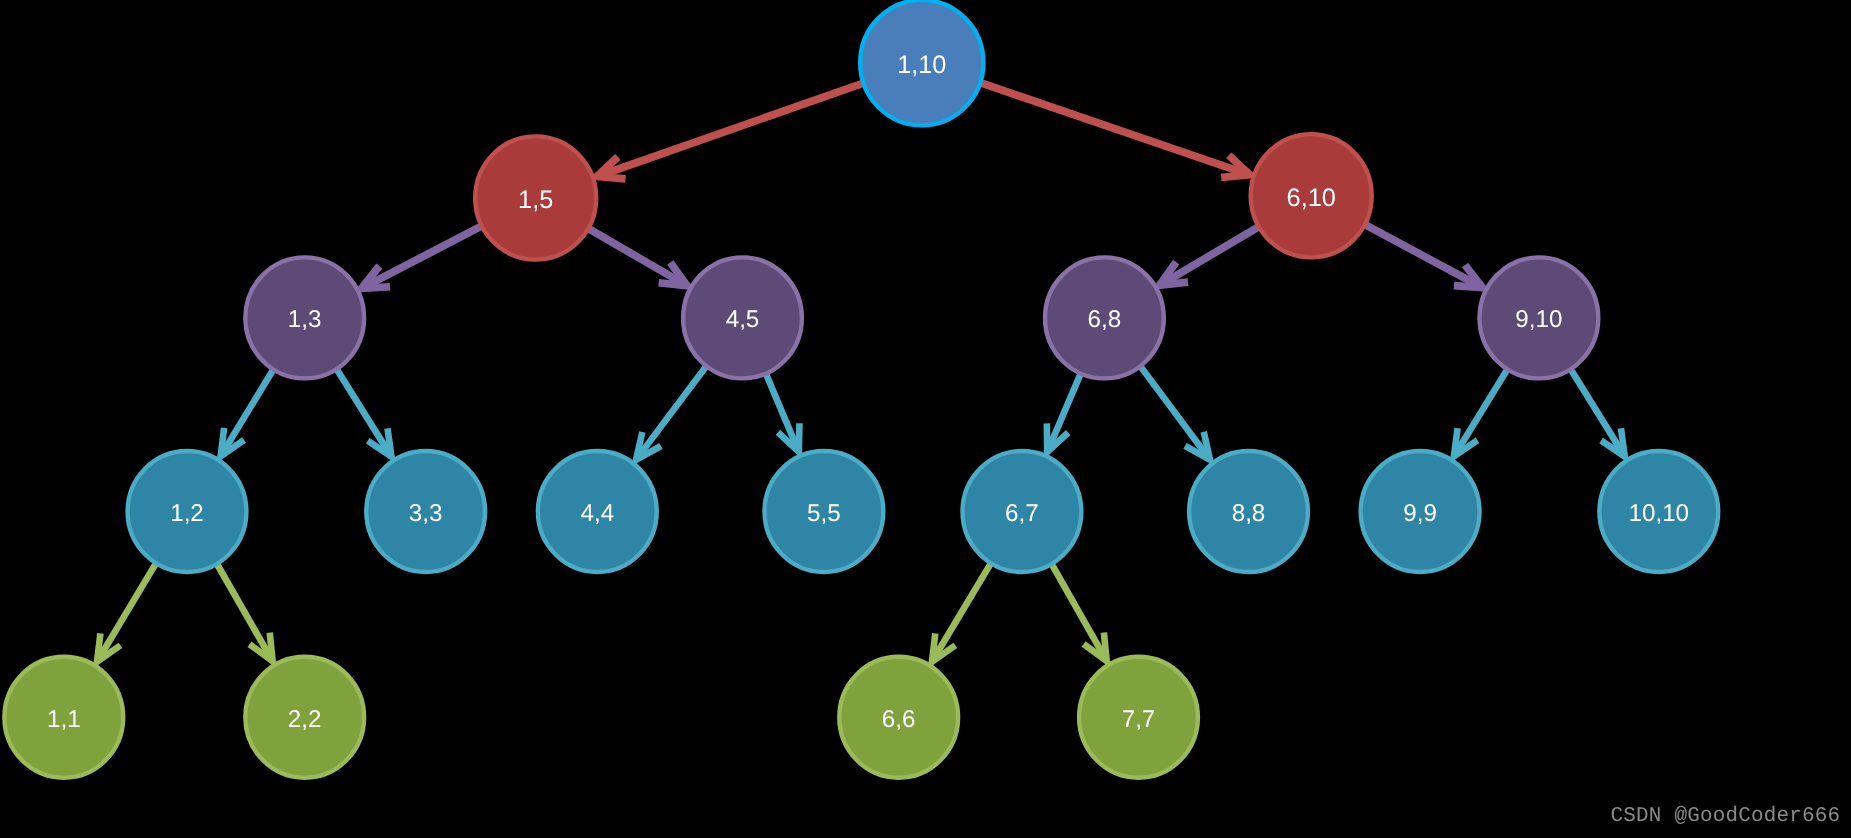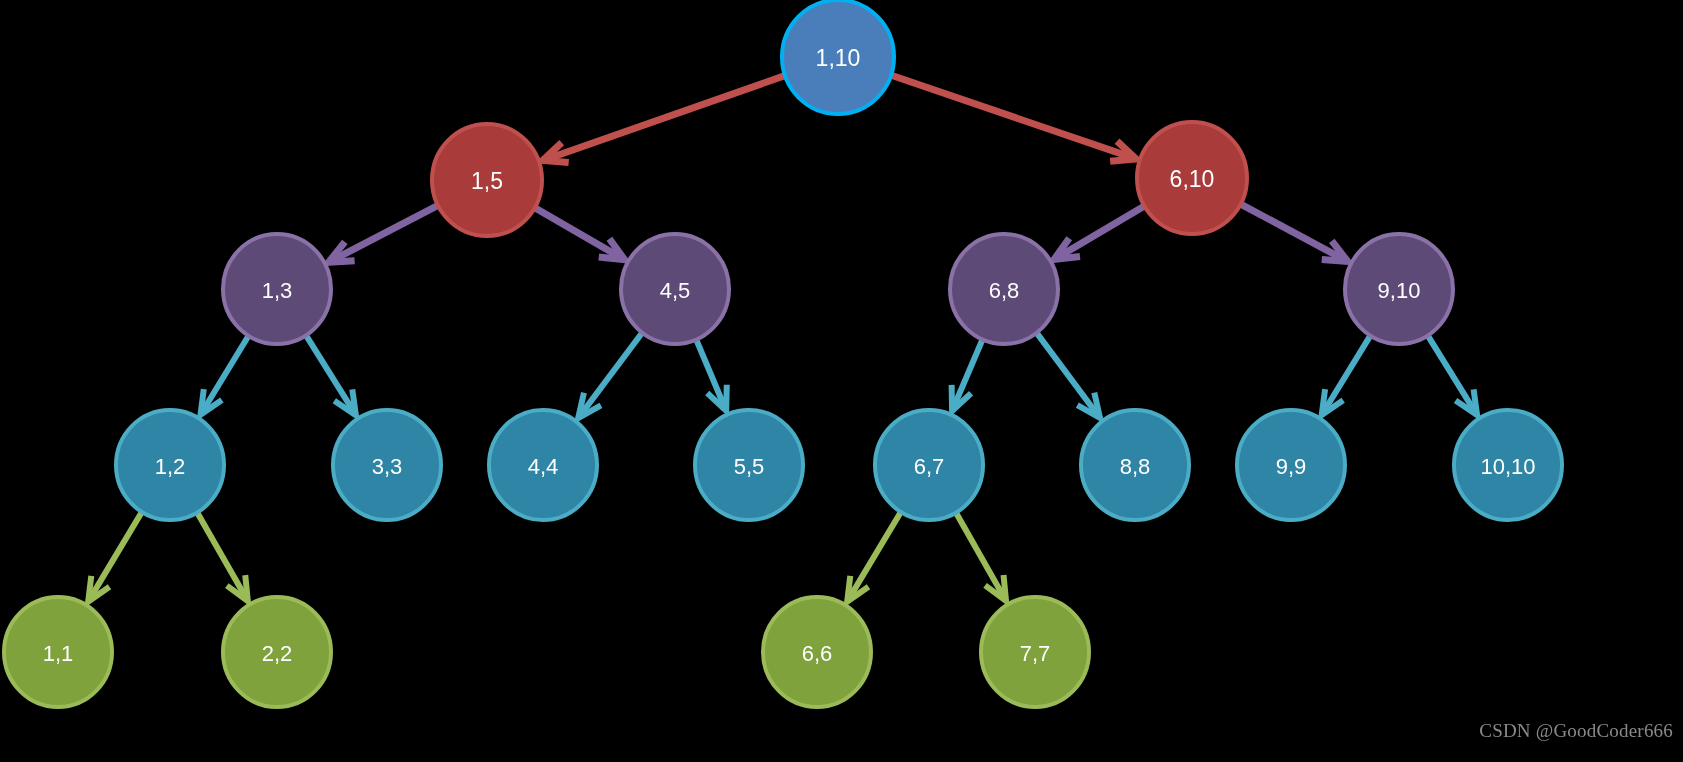--- a/index.html
+++ b/index.html
@@ -25,23 +25,23 @@
   }
   .node-label {
     font-family: "Liberation Sans", sans-serif;
     fill: #ffffff;
     text-anchor: middle;
     dominant-baseline: central;
   }
   .watermark-text {
     position: absolute;
     right: 10px;
-    bottom: 20px;
+    bottom: 10px;
     color: #8a8a8a;
-    font-family: Liberation Serif, serif;
+    font-family: Liberation Mono, monospace;
     font-size: 19px;
     letter-spacing: 0.2px;
     white-space: nowrap;
     user-select: none;
   }
 </style>
 </head>
 <body>
 
 <div id="stage">

